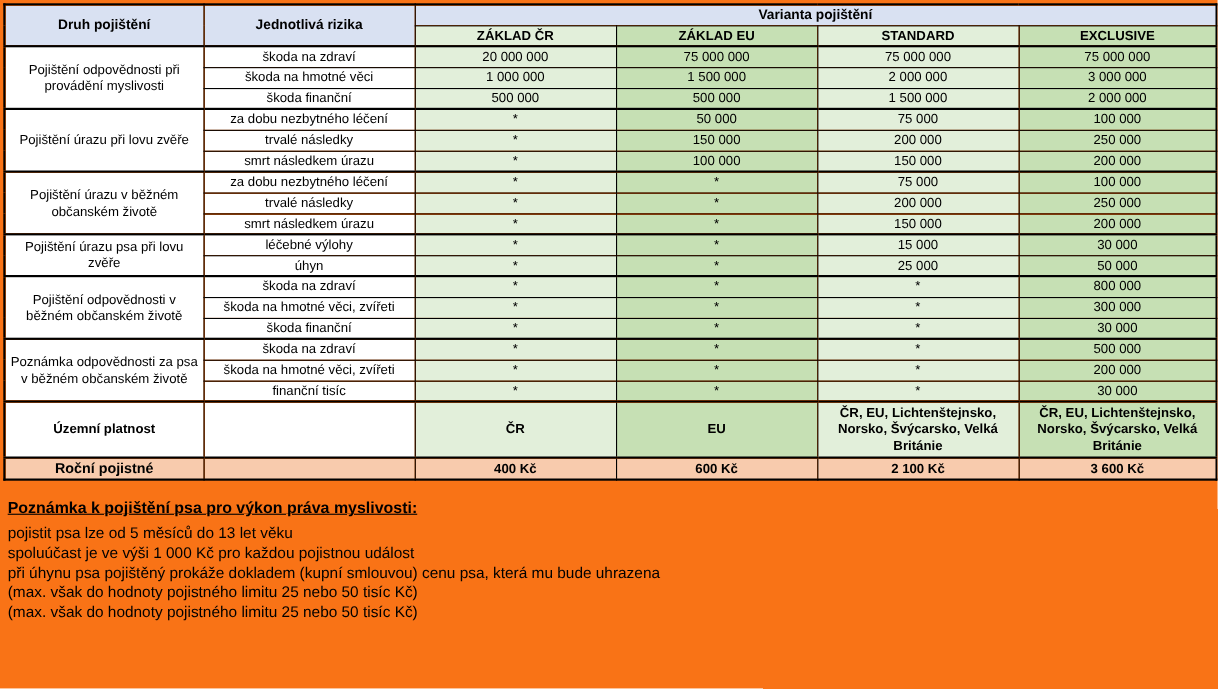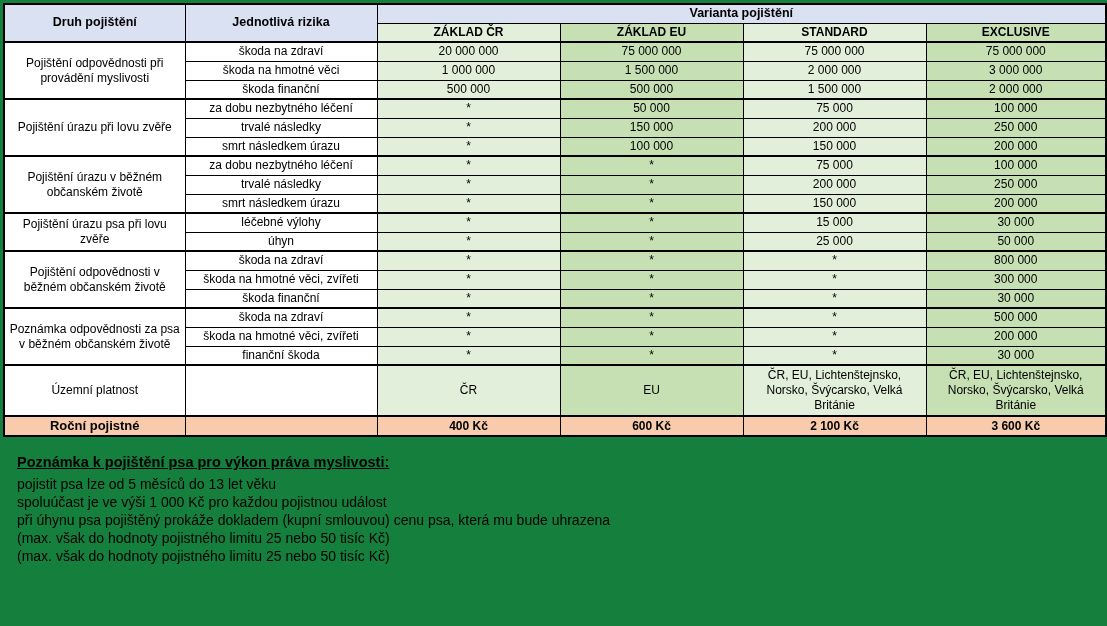--- a/index.html
+++ b/index.html
@@ -8,21 +8,21 @@
     --green-medium:#C6E0B4;
     --premium-orange:#F8CBAD;
     --border-black:#000000;
   }
   *{box-sizing:border-box;}
   html,body{margin:0;padding:0;background:#ffffff;}
   .page{
     position:relative;
     width:1107px;
     height:626px;
-    background:#15803d;
+    background:#f97316;
     font-family:"Liberation Sans",sans-serif;
     color:#000;
     overflow:hidden;
   }
   table.price-table{
     border-collapse:collapse;
     table-layout:fixed;
     width:1102px;
     margin:3px 0 0 3px;
     border:2px solid var(--border-black);
@@ -61,30 +61,30 @@
   }
   td.risk-cell{
     background:#ffffff;
     text-align:center;
     font-size:12px;
   }
   td.value-cell{
     text-align:center;
     font-size:12px;
   }
-  tr.territorial-row td{height:37px;vertical-align:middle;}
+  tr.territorial-row td{height:37px;vertical-align:middle;font-weight:bold;}
   tr.territorial-row td.value-cell{font-size:12px;padding:2px 5px;}
   tr.premium-row td{
     background:var(--premium-orange);
     font-weight:bold;
     height:18px;
   }
   tr.premium-row td.group-label{font-size:13px;}
   .notes{
-    margin:16px 0 0 17px;
+    margin:16px 0 0 7px;
     font-size:14px;
     line-height:18px;
   }
   .notes-title{
     font-weight:bold;
     text-decoration:underline;
     margin-bottom:4px;
     font-size:14.5px;
   }
   .note-line{white-space:nowrap;}
@@ -229,21 +229,21 @@
           <td class="value-cell thick-left green-medium">500 000</td>
         </tr>
         <tr>
           <td class="risk-cell thick-left-thin">škoda na hmotné věci, zvířeti</td>
           <td class="value-cell thick-left green-light">*</td>
           <td class="value-cell thick-left green-medium">*</td>
           <td class="value-cell thick-left green-light">*</td>
           <td class="value-cell thick-left green-medium">200 000</td>
         </tr>
         <tr>
-          <td class="risk-cell thick-left-thin">finanční škoda</td>
+          <td class="risk-cell thick-left-thin">finanční tisíc</td>
           <td class="value-cell thick-left green-light">*</td>
           <td class="value-cell thick-left green-medium">*</td>
           <td class="value-cell thick-left green-light">*</td>
           <td class="value-cell thick-left green-medium">30 000</td>
         </tr>
         <tr class="group-start territorial-row">
           <td class="group-label">Územní platnost</td>
           <td class="risk-cell thick-left-thin"></td>
           <td class="value-cell thick-left green-light">ČR</td>
           <td class="value-cell thick-left green-medium">EU</td>

